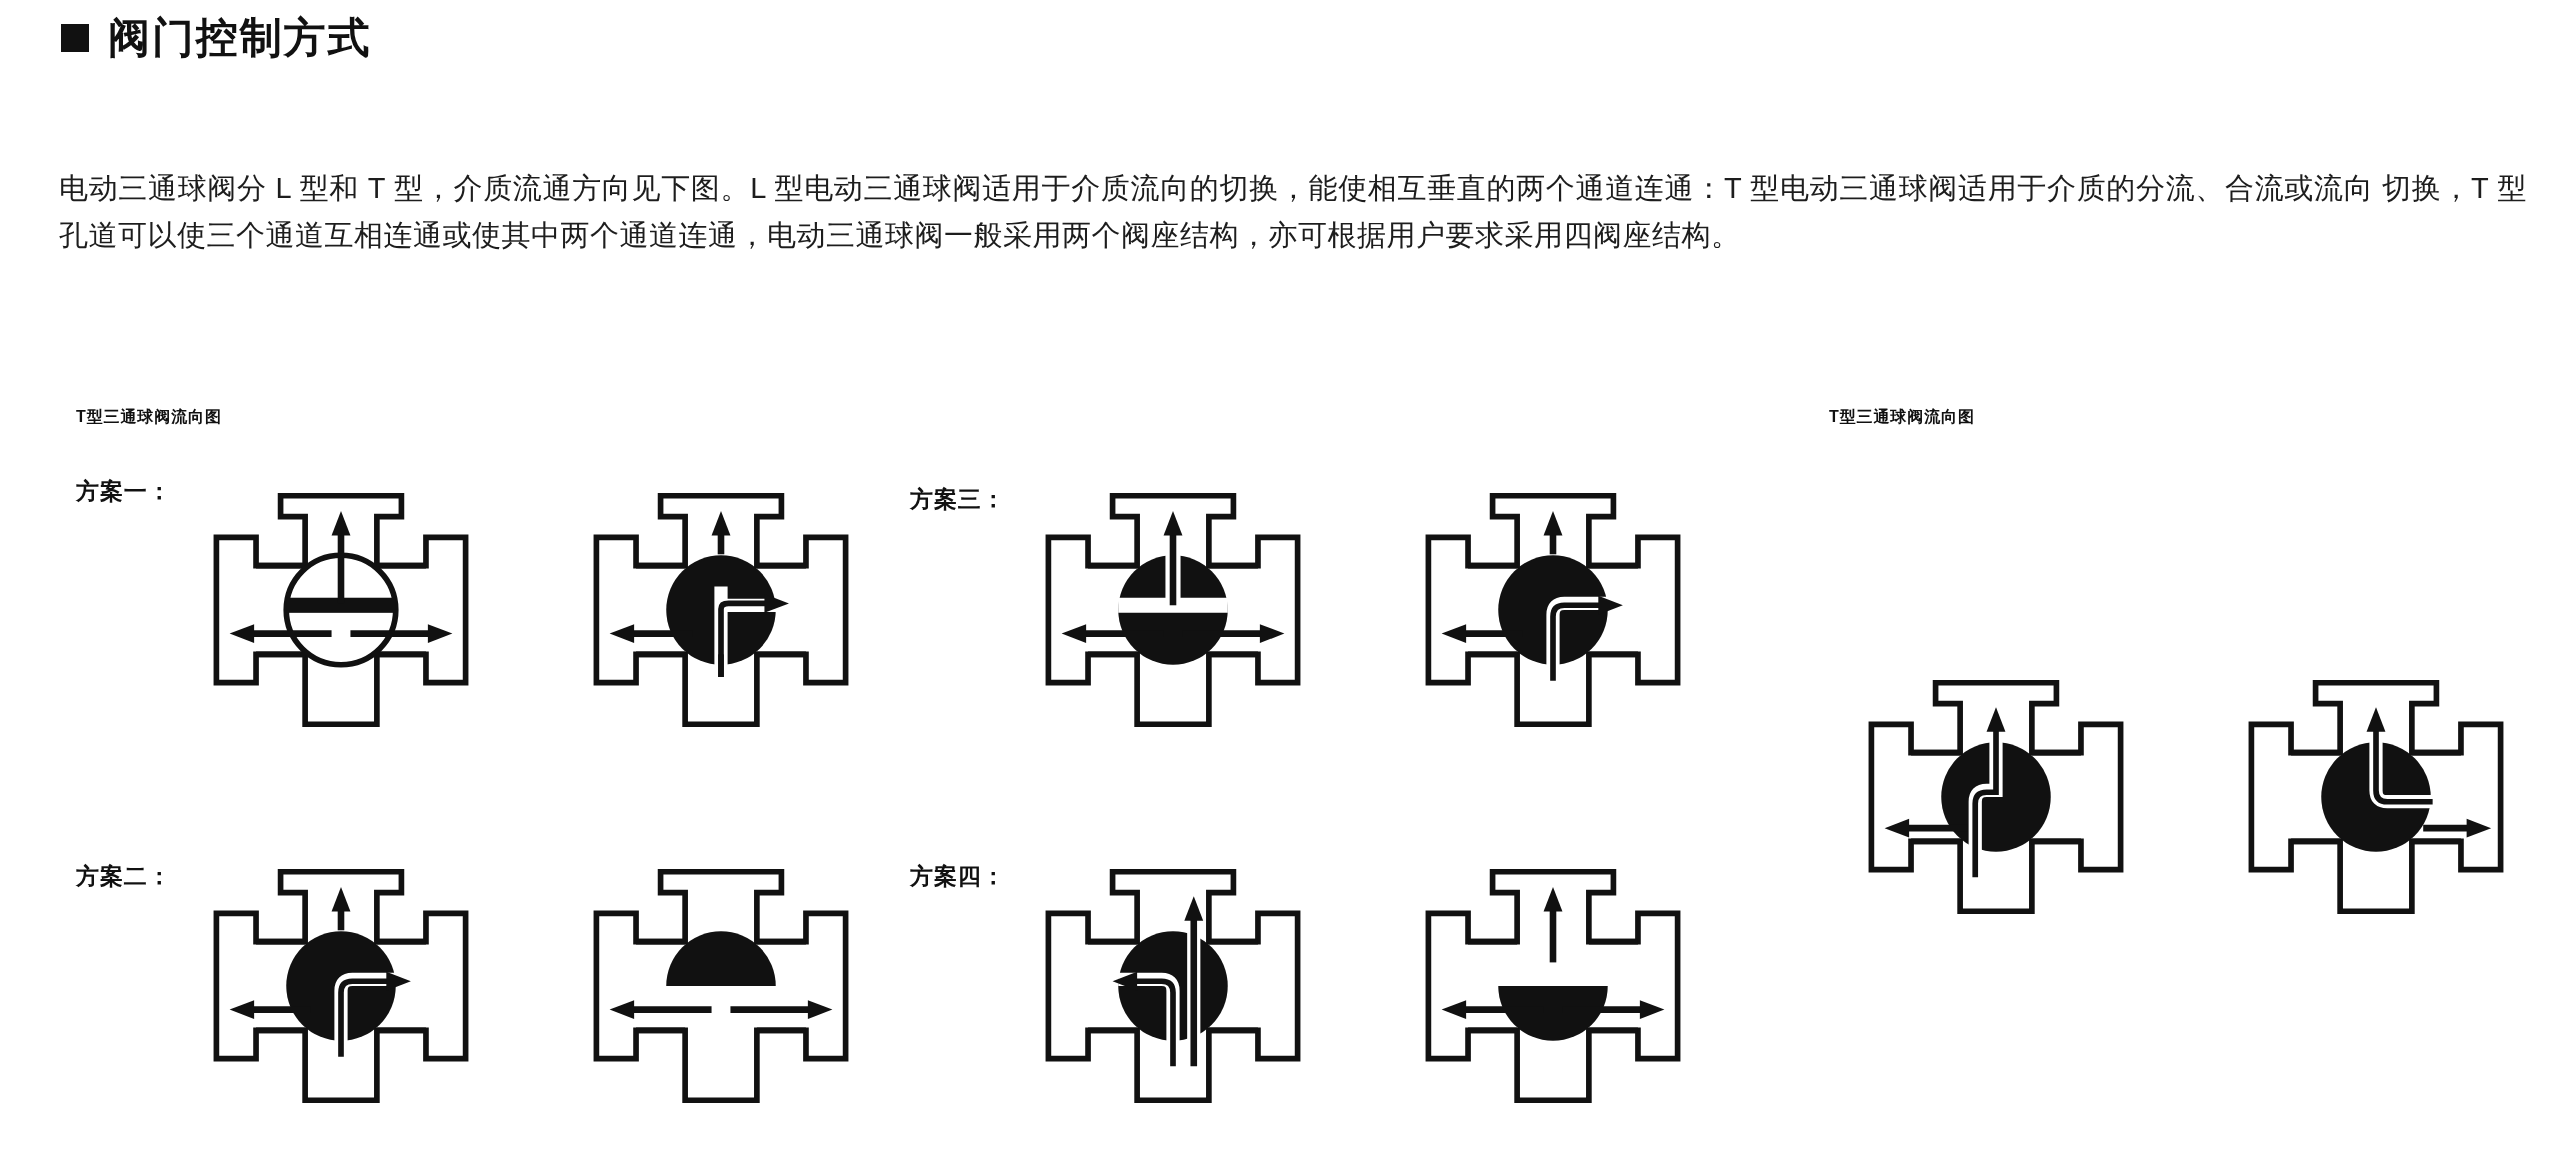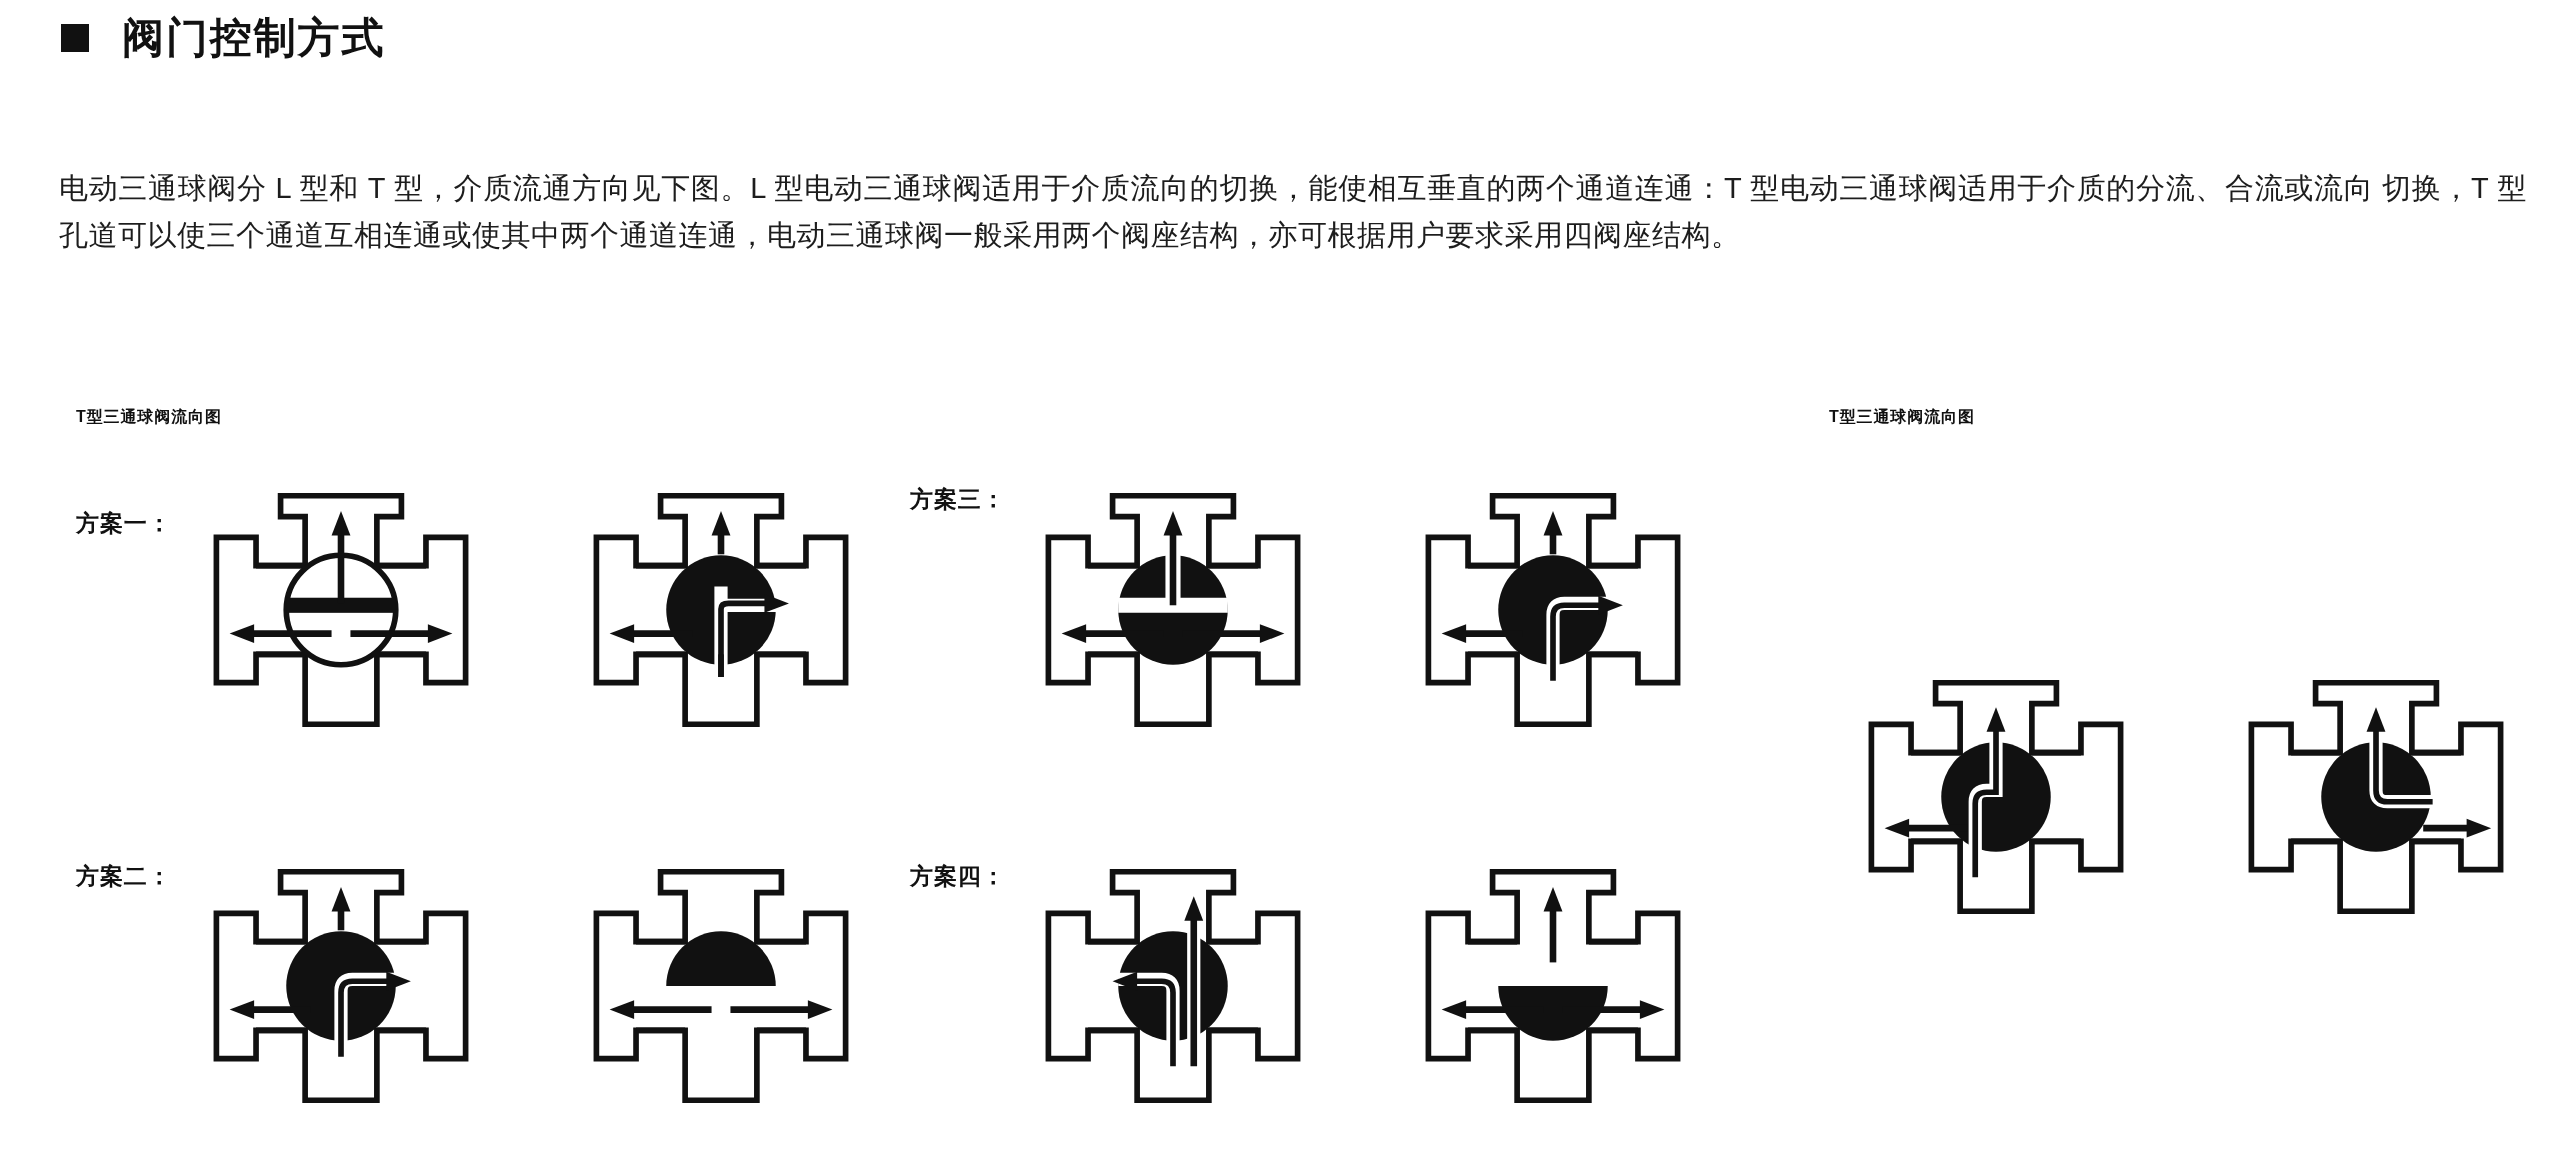--- a/index.html
+++ b/index.html
@@ -16,21 +16,21 @@
     position: relative;
   }
 
   
   .header {
     position: absolute;
     left: 61px;
     top: 17px;
     display: flex;
     align-items: center;
-    gap: 33px;
+    gap: 19px;
   }
   .header-marker {
     width: 28px;
     height: 28px;
     background: #111111;
     display: inline-block;
   }
   .header-title {
     font-size: 42px;
     font-weight: bold;
@@ -85,21 +85,21 @@
 <div class="header">
   <span class="header-marker"></span>
   <span class="header-title">阀门控制方式</span>
 </div>
 
 <p class="intro">电动三通球阀分 L 型和 T 型，介质流通方向见下图。L 型电动三通球阀适用于介质流向的切换，能使相互垂直的两个通道连通：T 型电动三通球阀适用于介质的分流、合流或流向 切换，T 型孔道可以使三个通道互相连通或使其中两个通道连通，电动三通球阀一般采用两个阀座结构，亦可根据用户要求采用四阀座结构。</p>
 
 <div class="sec-caption" id="cap-t">T型三通球阀流向图</div>
 <div class="sec-caption" id="cap-l">T型三通球阀流向图</div>
 
-<div class="plan-label" style="left:76px; top:508px;font-family:Liberation Serif, serif;">方案一：</div>
+<div class="plan-label" style="left:76px; top:476px;font-family:Liberation Serif, serif;">方案一：</div>
 <div class="plan-label" style="left:910px; top:484px;">方案三：</div>
 <div class="plan-label" style="left:76px; top:861px;">方案二：</div>
 <div class="plan-label" style="left:910px; top:861px;">方案四：</div>
 
 <div class="valve" style="left:199px; top:492px;">
   <svg viewBox="0 0 300 250" xmlns="http://www.w3.org/2000/svg">
     <g fill="none" stroke="#111" stroke-width="6" stroke-linejoin="miter">
 
       <path d="M18 78 L18 48 L60 48 L60 78 L112 78 L112 26 L86 26 L86 4 L214 4 L214 26 L188 26 L188 78 L240 78 L240 48 L282 48 L282 78
                L282 172 L282 202 L240 202 L240 172 L188 172 L188 246 L112 246 L112 172 L60 172 L60 202 L18 202 L18 172 Z"></path>

